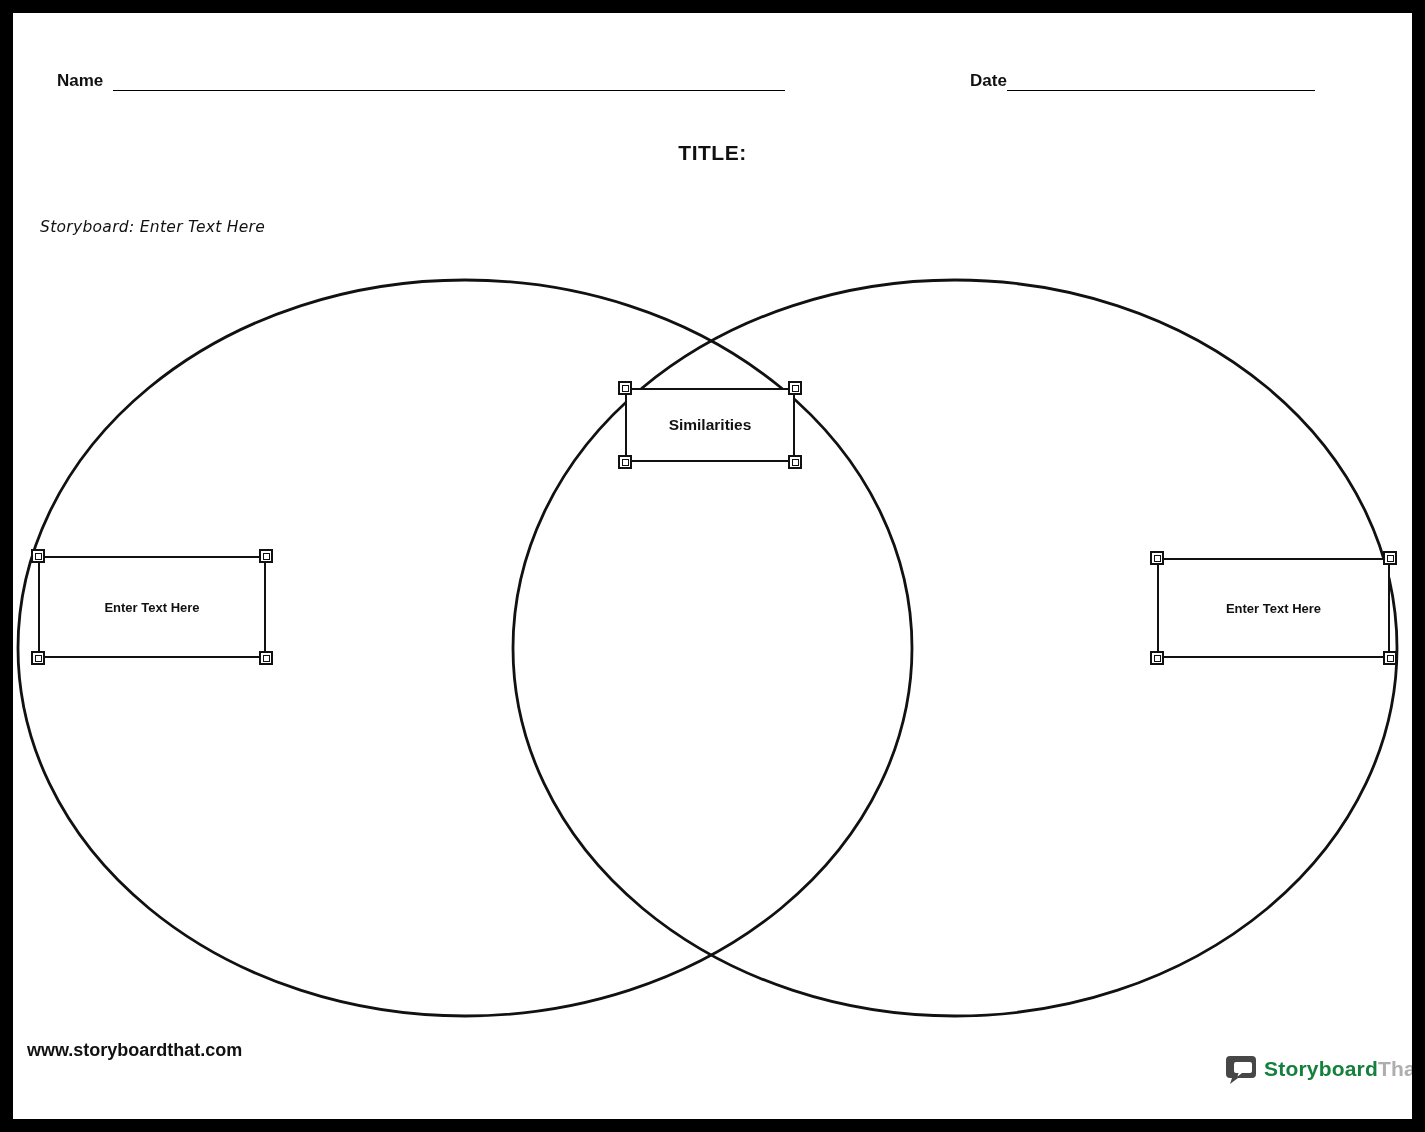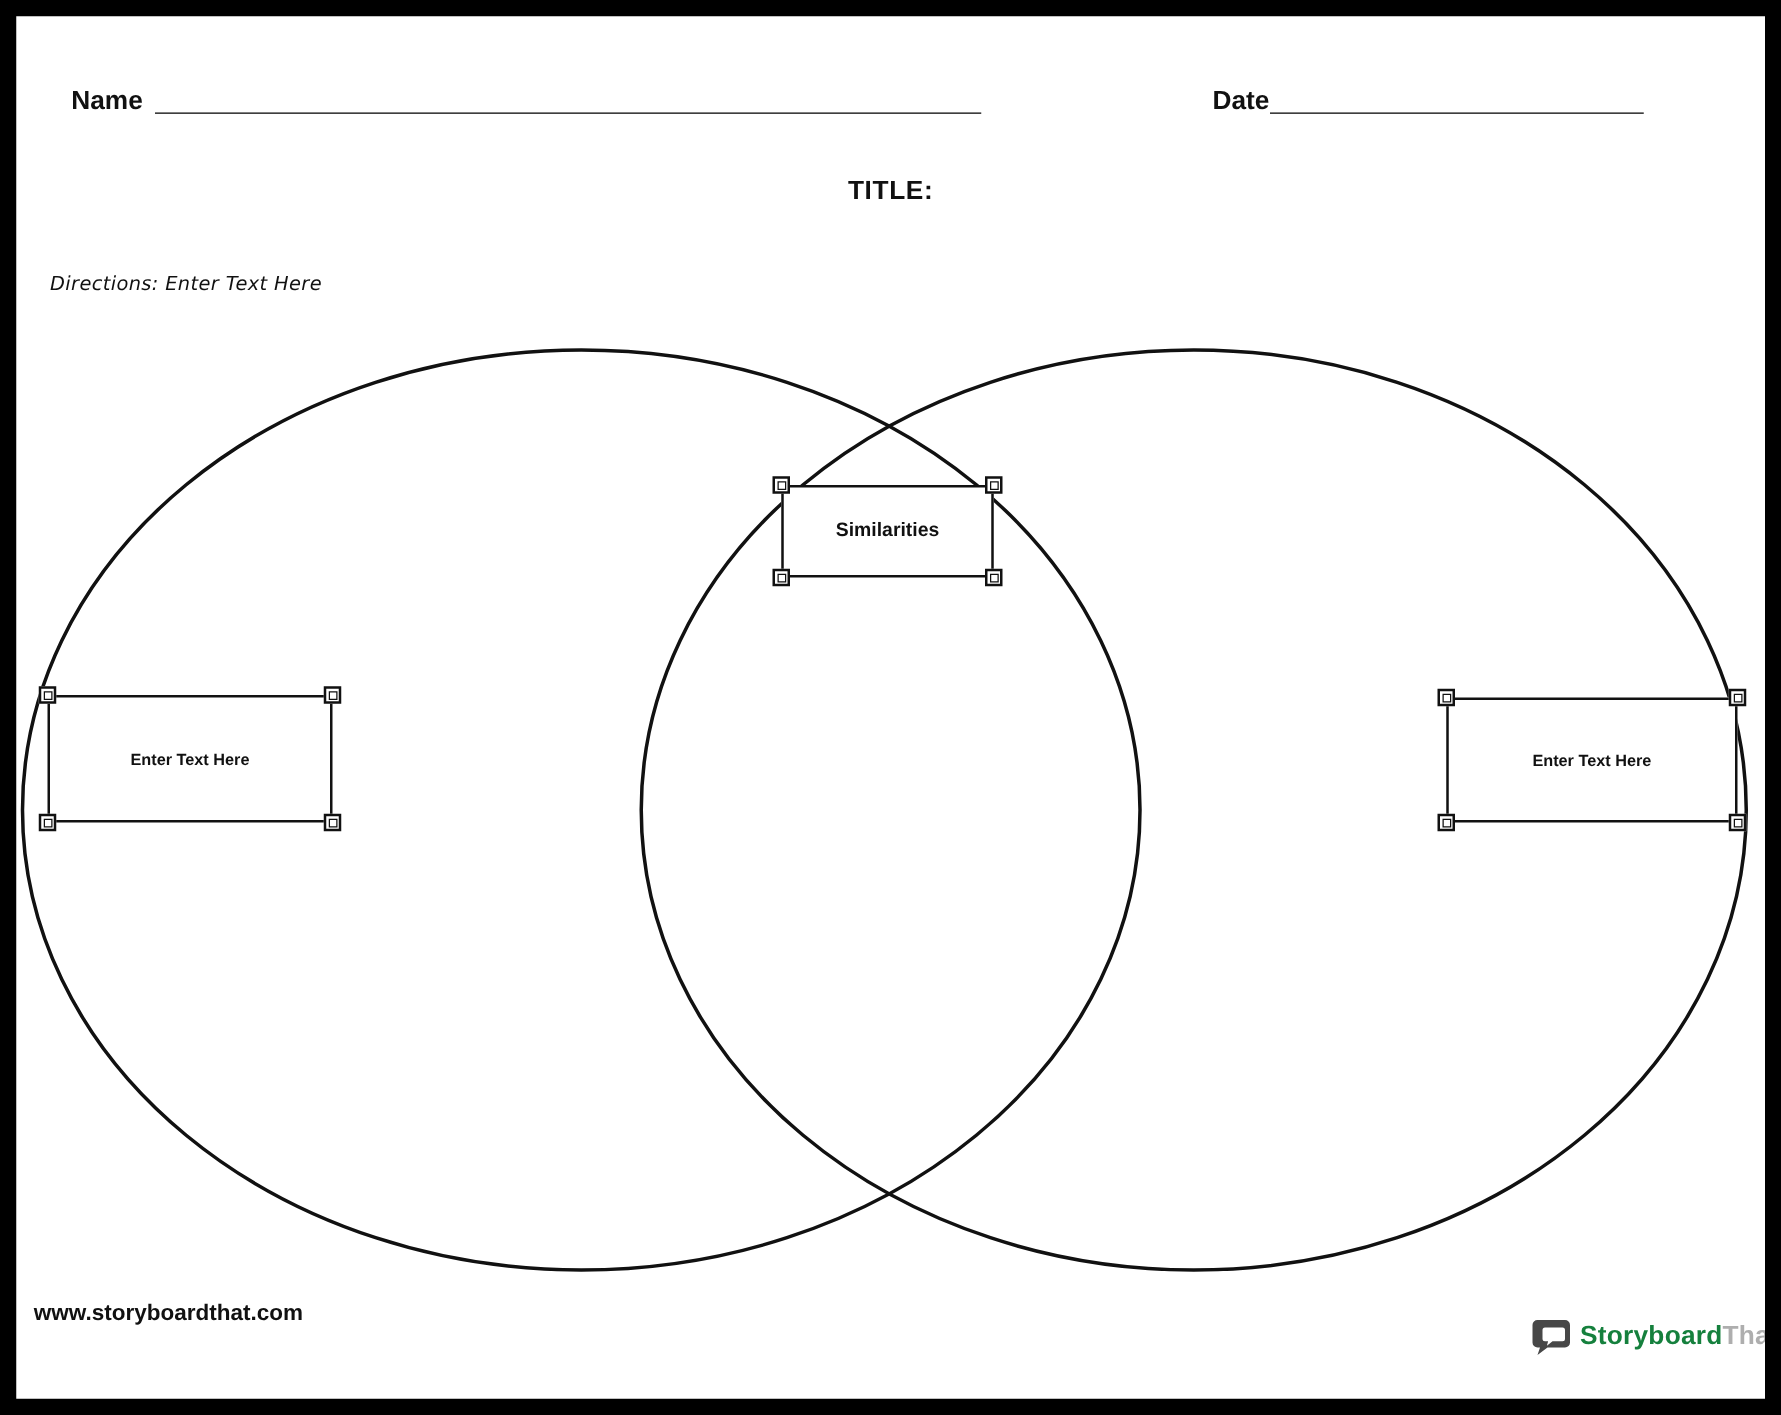--- a/index.html
+++ b/index.html
@@ -26,21 +26,21 @@
   }
   .date-row {
     position: absolute;
     left: 957px; top: 58px;
     width: 345px;
     display: flex;
     align-items: flex-end;
   }
   .field-label {
     font-weight: bold;
-    font-size: 21px;
+    font-size: 17px;
     line-height: 20px;
     white-space: nowrap;
   }
   .write-line {
     flex: 1;
     border-bottom: 1.6px solid #000;
     height: 20px;
   }
 
   .title {
@@ -139,21 +139,21 @@
     <span class="write-line"></span>
   </div>
 
   <div class="date-row">
     <span class="field-label">Date</span>
     <span class="write-line"></span>
   </div>
 
   <div class="title">TITLE:</div>
 
-  <div class="directions">Directions: Enter Text Here</div>
+  <div class="directions">Storyboard: Enter Text Here</div>
 
   <svg class="venn-svg" viewBox="0 0 1399 1106" fill="none" xmlns="http://www.w3.org/2000/svg">
     <ellipse cx="452" cy="635" rx="447" ry="368" stroke="#111" stroke-width="2.8" fill="none"></ellipse>
     <ellipse cx="942" cy="635" rx="442" ry="368" stroke="#111" stroke-width="2.8" fill="none"></ellipse>
   </svg>
 
   <div class="textbox box-similarities">
     <span class="handle tl"></span>
     <span class="handle tr"></span>
     <span class="handle bl"></span>

